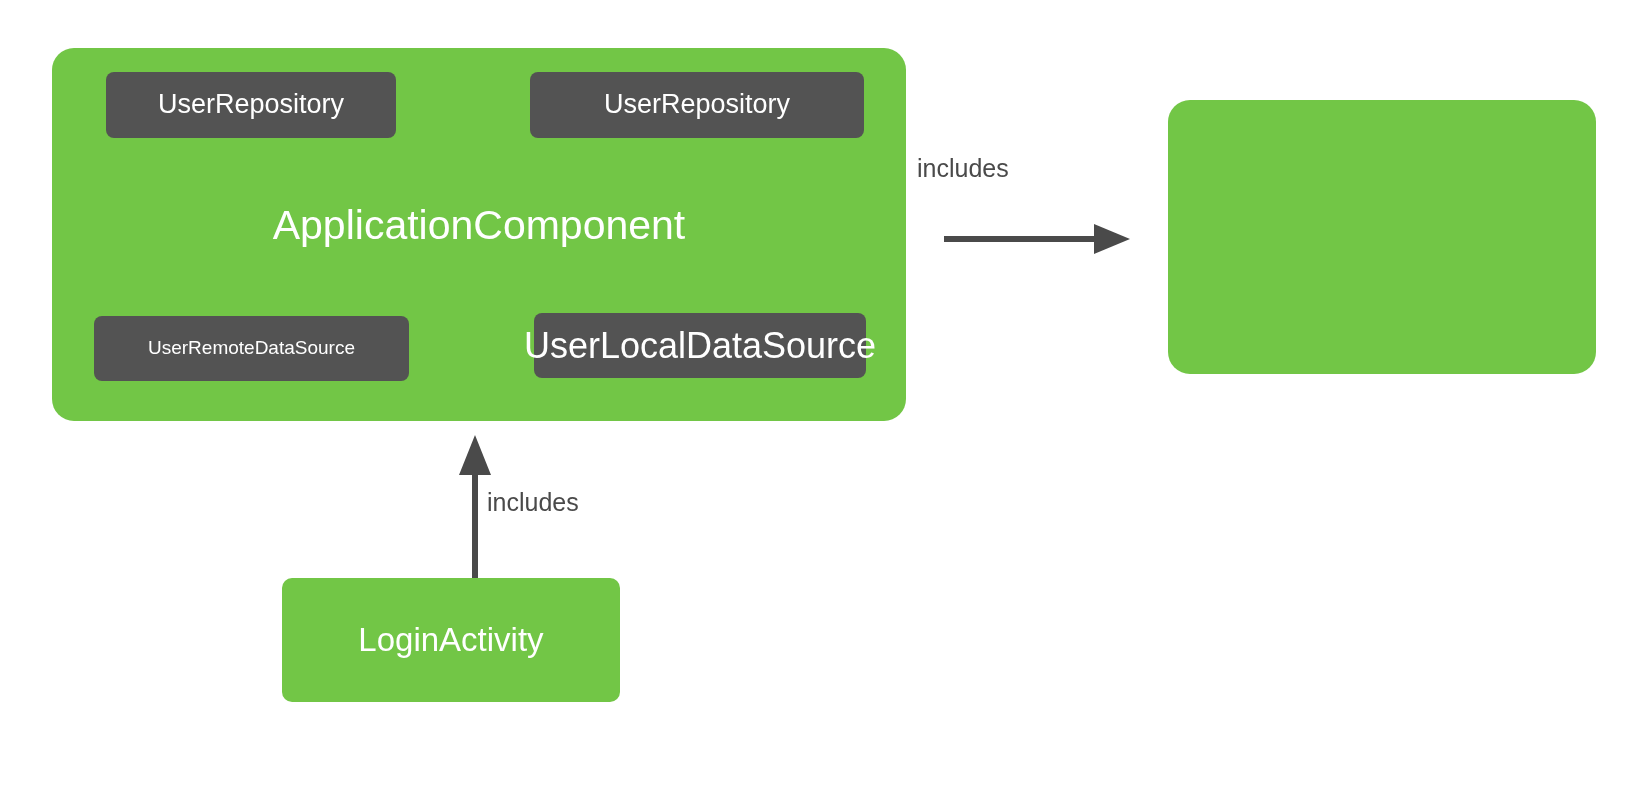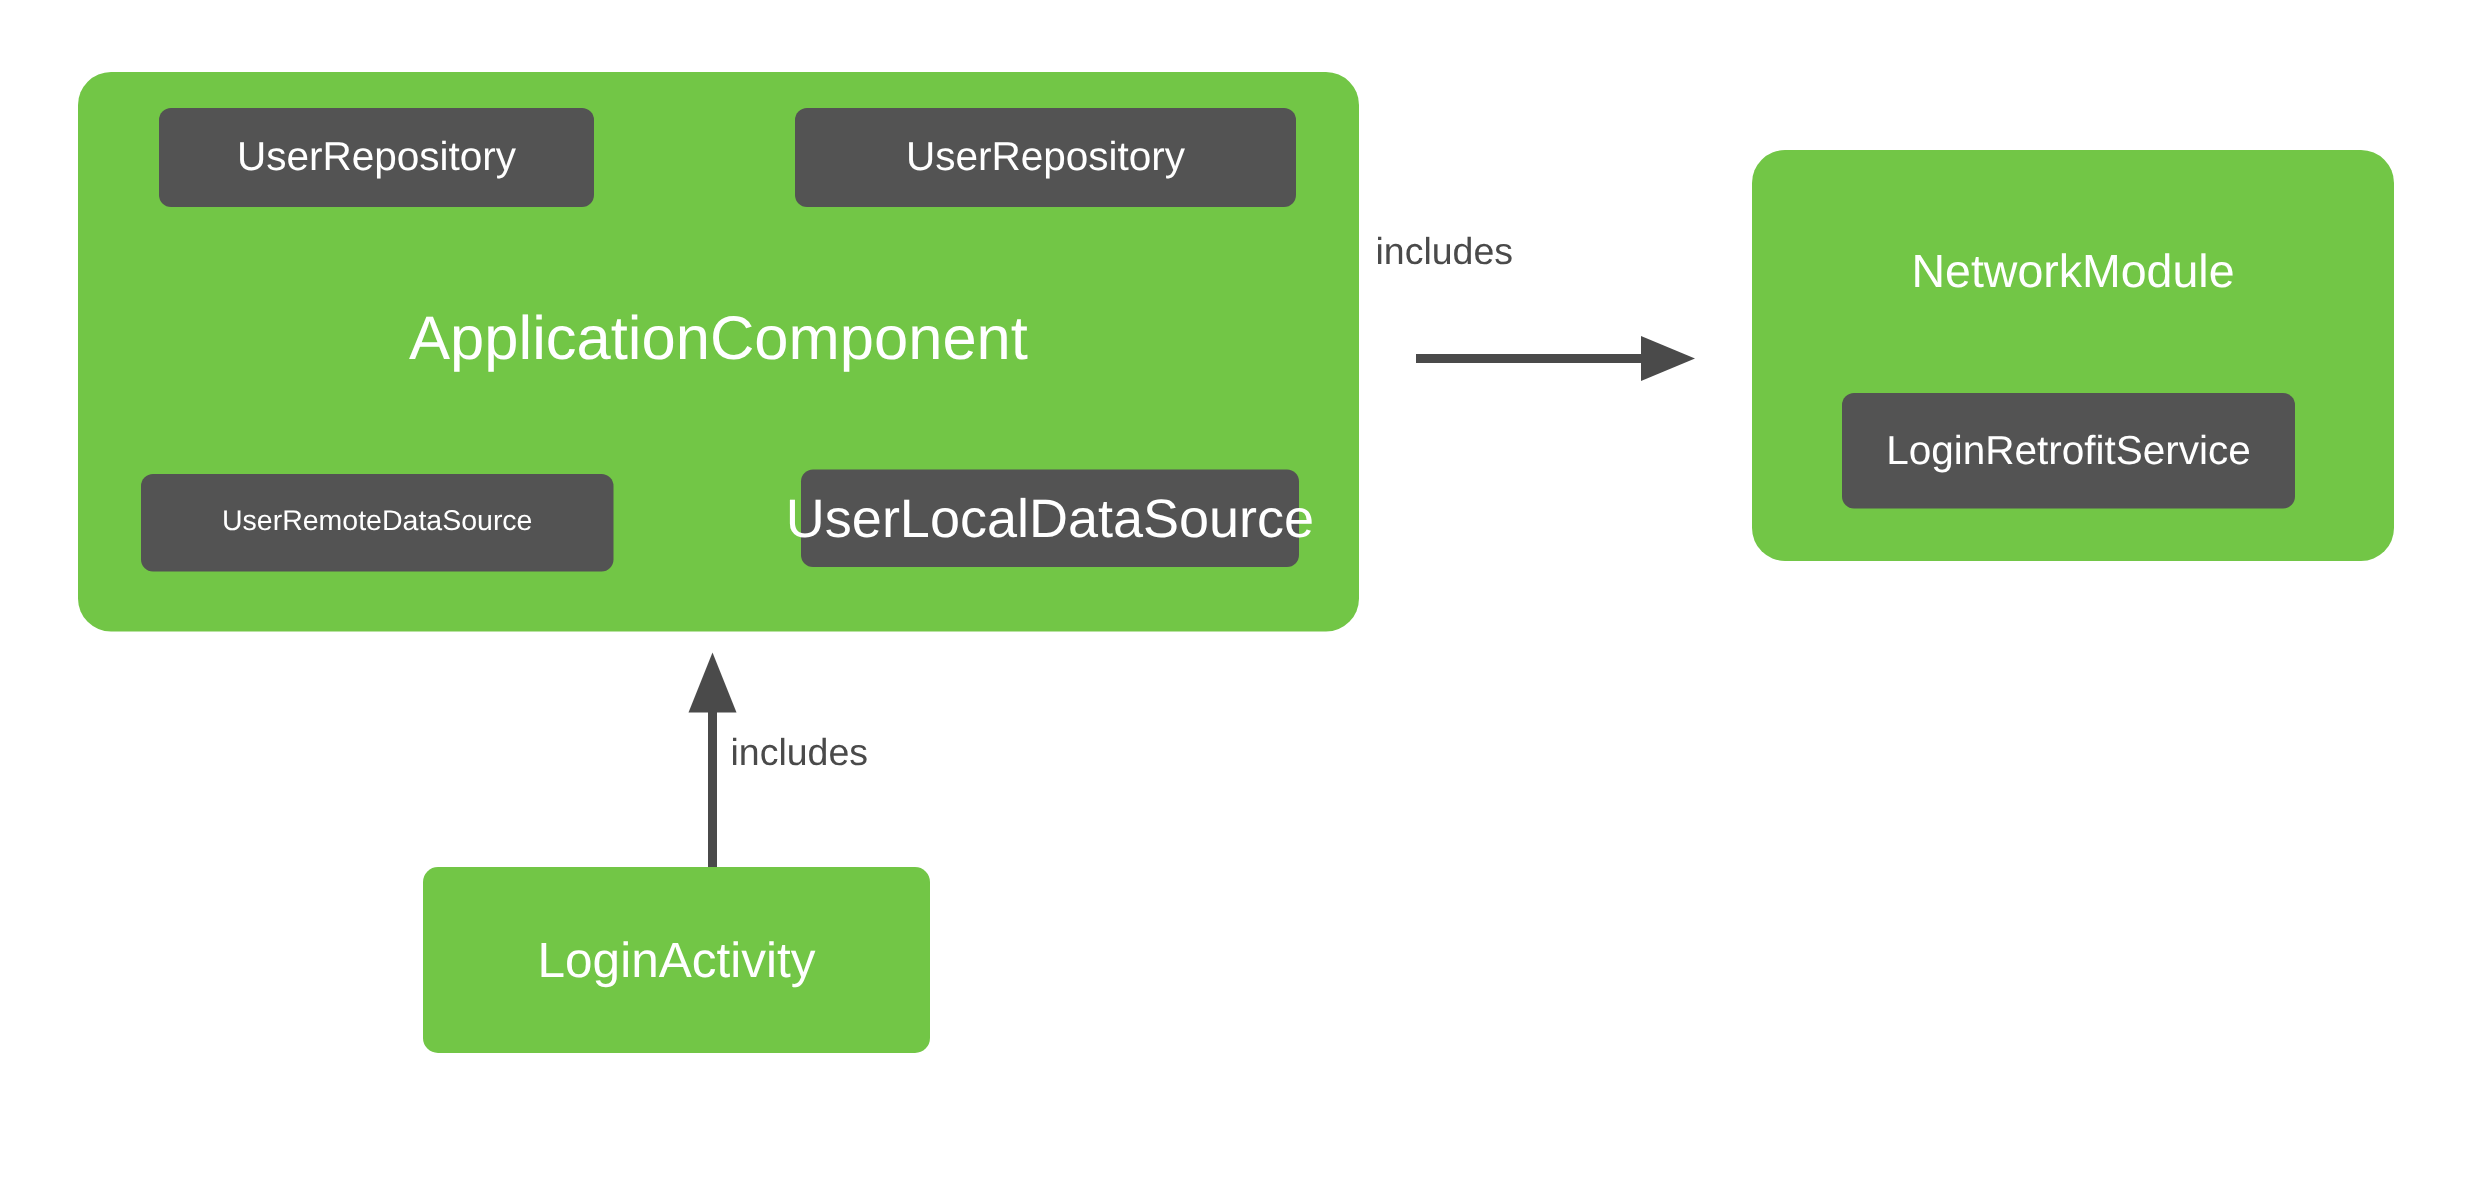--- a/index.html
+++ b/index.html
@@ -111,23 +111,21 @@
   <div id="chip-login-viewmodel" class="dark-chip">UserRepository</div>
 
   <div id="label-application-component" class="green-label">ApplicationComponent</div>
 
   <div id="chip-user-remote-ds" class="dark-chip">UserRemoteDataSource</div>
 
   <div id="chip-user-local-ds" class="dark-chip">UserLocalDataSource</div>
 
   <div id="network-module-box" class="green-box"></div>
 
-  <div id="label-network-module" class="green-label">NetworkModule</div>
 
-  <div id="chip-login-retrofit-service" class="dark-chip">LoginRetrofitService</div>
 
   <div id="label-includes" class="edge-label">includes</div>
 
   <svg id="arrow-includes" class="arrow-svg" viewBox="0 0 186 34">
     <line x1="0" y1="17" x2="156" y2="17" stroke="#4A4A4A" stroke-width="6"></line>
     <polygon points="150,2 186,17 150,32" fill="#4A4A4A"></polygon>
   </svg>
 
   <div id="label-injects" class="edge-label">includes</div>
 

